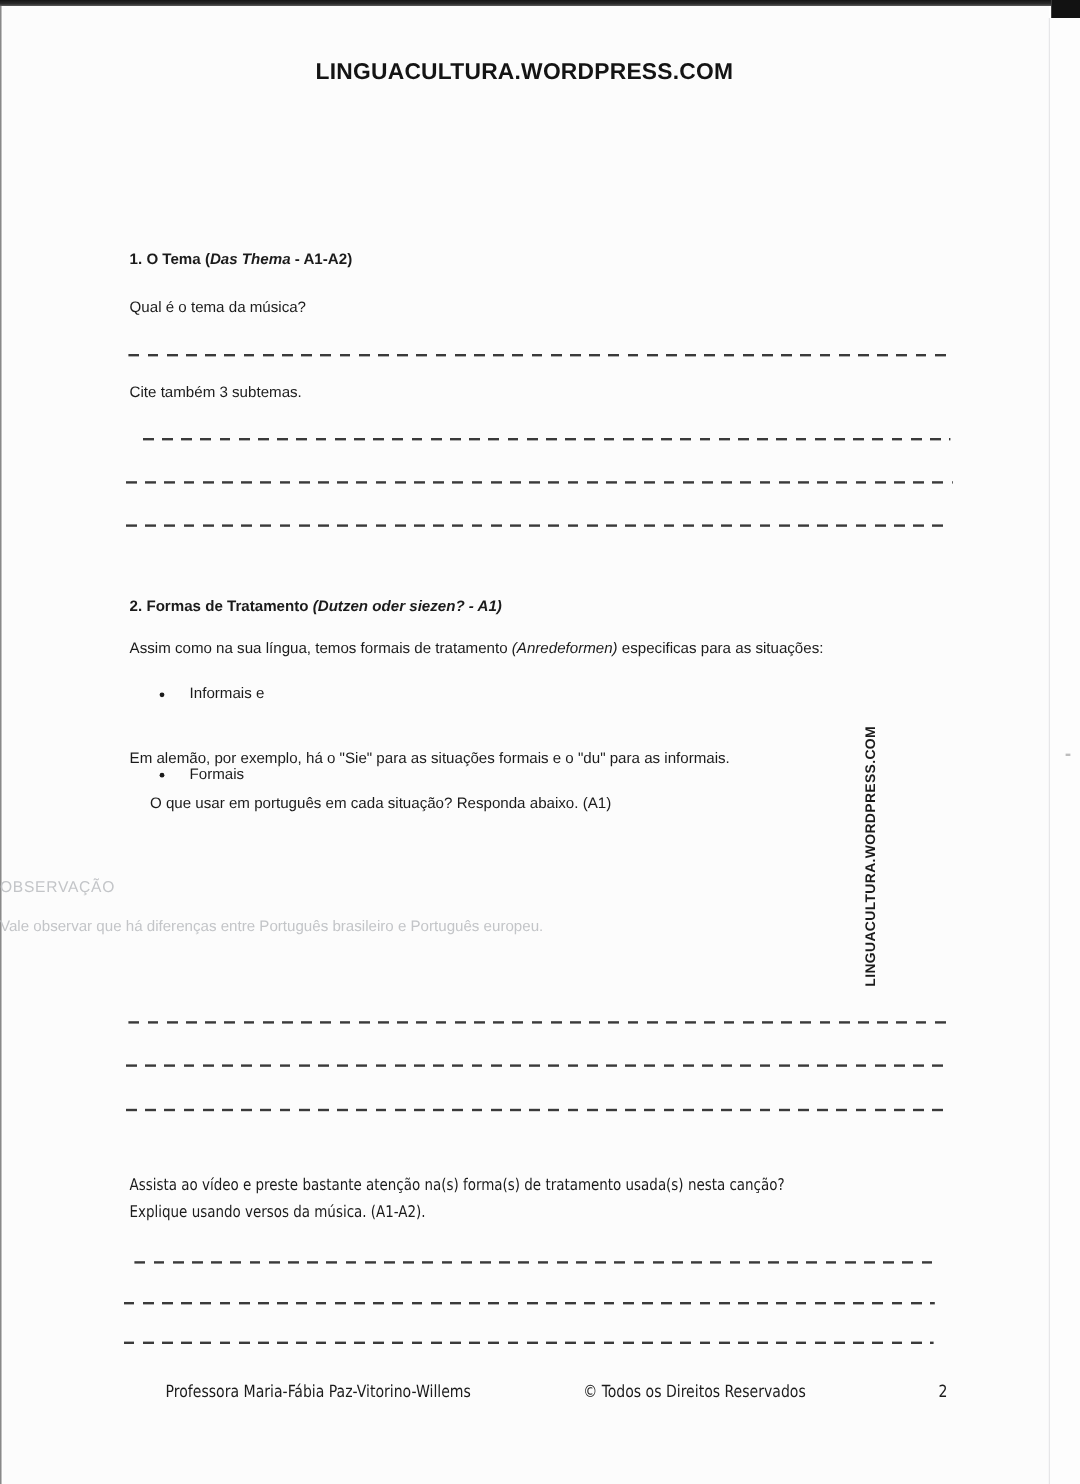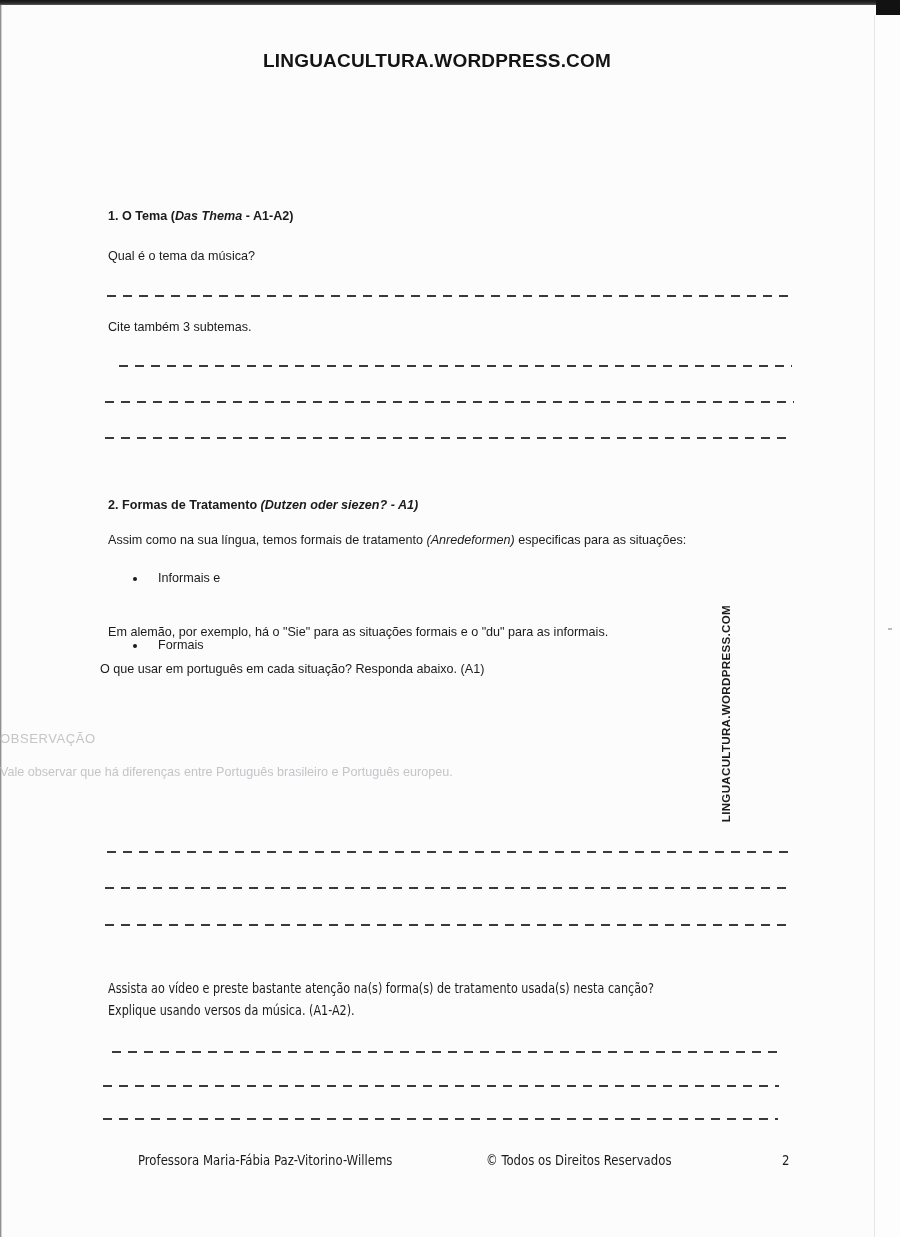--- a/index.html
+++ b/index.html
@@ -192,21 +192,21 @@
 <div class="bullet-row" style="top:571px; left:133px;">
   <span class="bullet-dot"></span>
   <span class="bullet-label">Informais e</span>
 </div>
 <div class="bullet-row" style="top:590px; left:133px;margin-top:48px;">
   <span class="bullet-dot"></span>
   <span class="bullet-label">Formais</span>
 </div>
 
 <div class="txt" style="top:624px; left:108px;">Em alemão, por exemplo, há o "Sie" para as situações formais e o "du" para as informais.</div>
-<div class="txt" style="top:661px; left:100px;">O que usar em português em cada situação? Responda abaixo. (A1)</div>
+<div class="txt" style="top:661px; left:125px;">O que usar em português em cada situação? Responda abaixo. (A1)</div>
 
 <div class="faded" id="observation-title" style="top:731px; left:0; width:874px; white-space:normal;">OBSERVAÇÃO</div>
 <div class="faded" style="top:765px; left:0; width:874px; text-align:left; white-space:normal;">Vale observar que há diferenças entre Português brasileiro e Português europeu.</div>
 
 <div class="cond" style="top:981px; left:108px;">Assista ao vídeo e preste bastante atenção na(s) forma(s) de tratamento usada(s) nesta canção?</div>
 <div class="cond" style="top:1003px; left:108px;">Explique usando versos da música. (A1-A2).</div>
 
 <div class="dash-line" style="top:295px; left:107px; width:685px;"></div>
 
 <div class="dash-line" style="top:365px; left:119px; width:673px;"></div>

